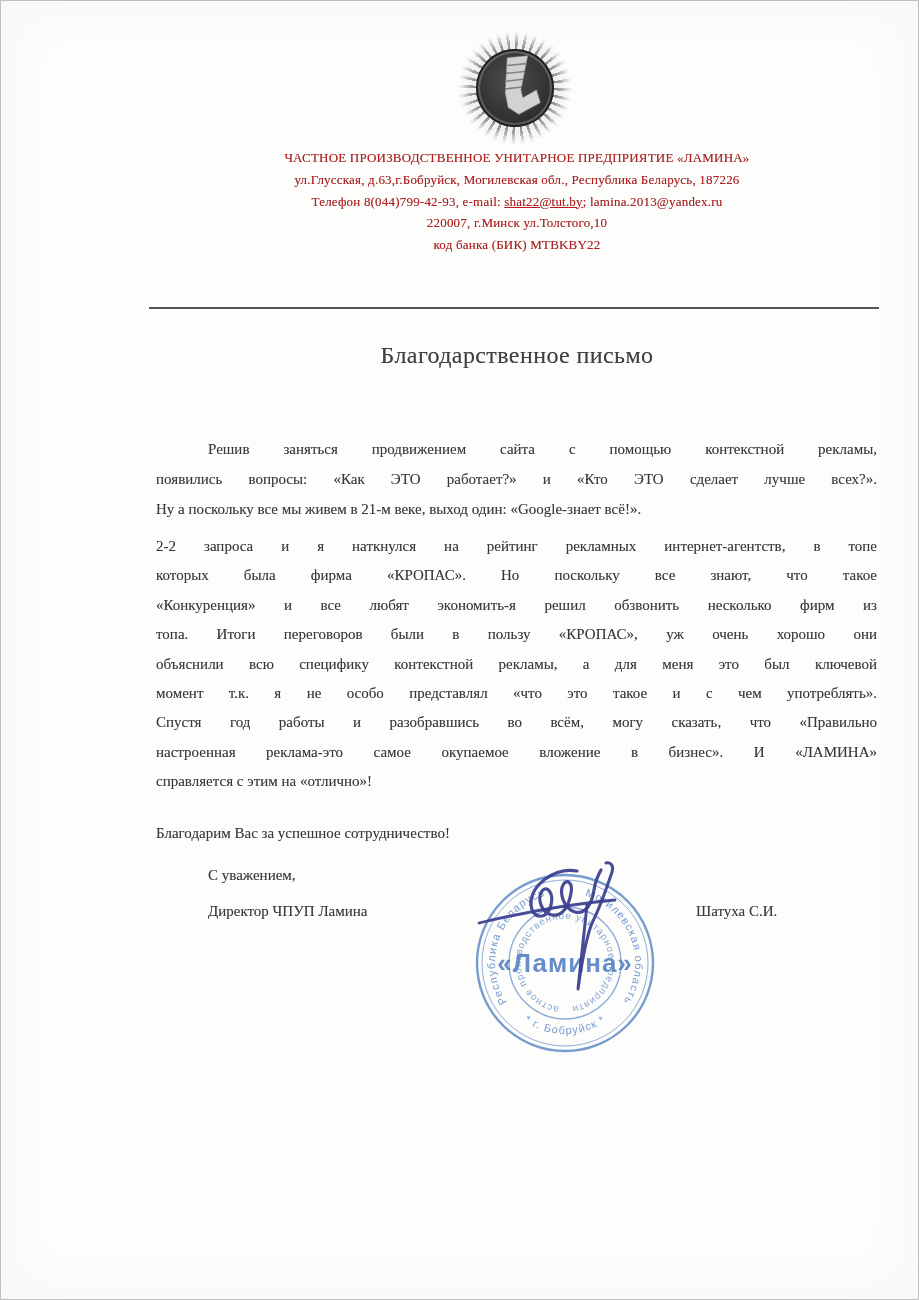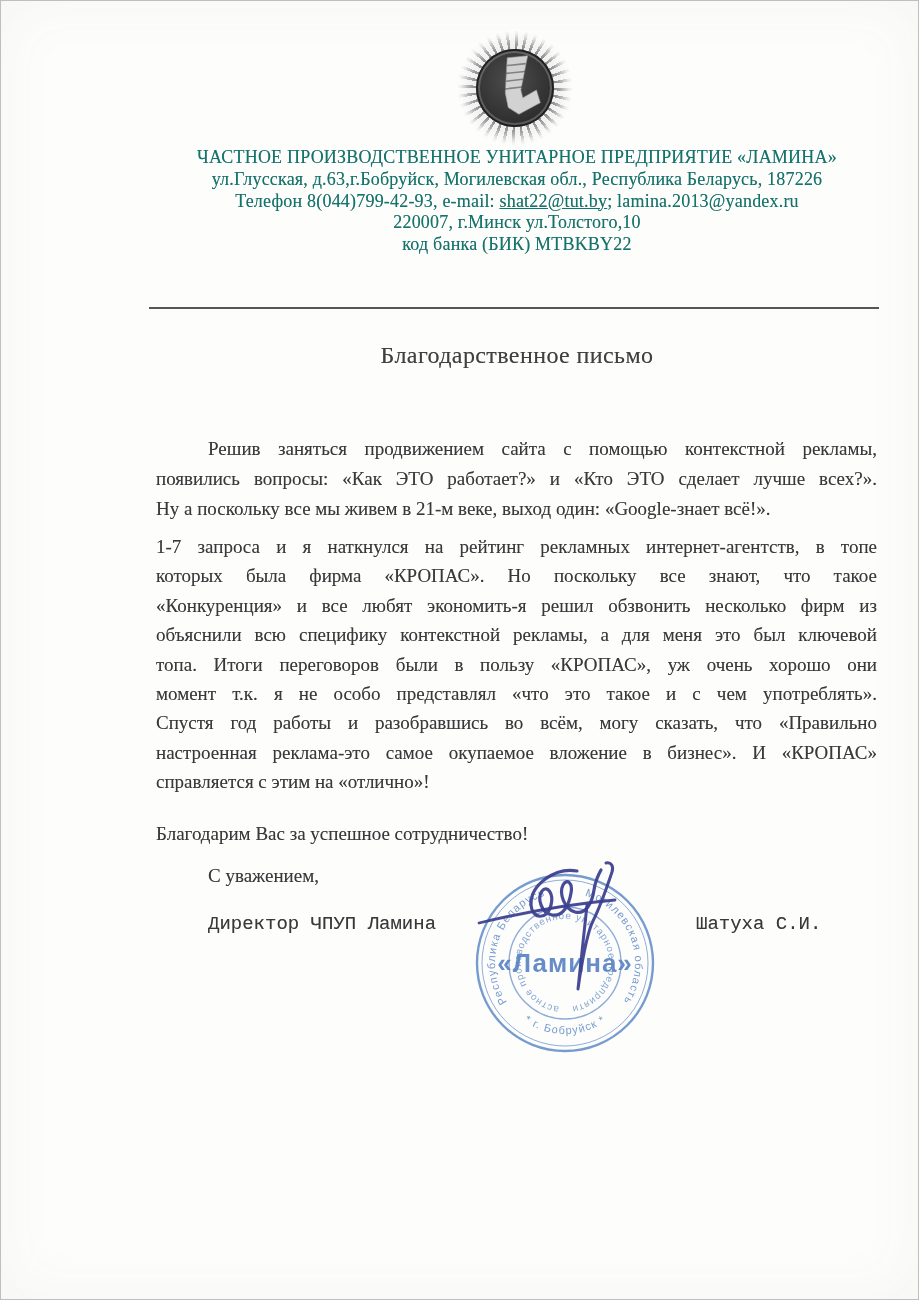--- a/index.html
+++ b/index.html
@@ -20,47 +20,47 @@
   }
   .core{
     position:absolute; inset:20px; border-radius:50%;
     background:radial-gradient(circle at 45% 40%, #4d4d4d 0%, #2b2b2b 75%);
     box-shadow:inset 0 0 0 2px #202020, inset 0 0 0 4px rgba(255,255,255,0.22);
   }
   .core svg{position:absolute; inset:0; width:100%; height:100%;}
   
   .letterhead{
     position:absolute; top:146px; left:155px; width:722px;
-    text-align:center; font-size:18px; line-height:21.8px;
-    letter-spacing:0.2px; color:#0f766e;
+    text-align:center; font-size:13px; line-height:21.8px;
+    letter-spacing:0.2px; color:#b91c1c;
     text-shadow:0 0 0.5px rgba(60,60,62,0.45);
   }
   .letterhead .u{text-decoration:underline;}
   
   .rule{position:absolute; top:306px; left:148px; width:730px; height:0; border-top:2px solid #565656;}
   .title{
     position:absolute; top:341px; left:155px; width:722px; text-align:center;
     font-size:24px; letter-spacing:0.4px; color:#404040;
     text-shadow:0 0 0.5px rgba(58,58,60,0.45);
   }
   
   .body-text{
     position:absolute; top:433px; left:155px; width:721px;
-    font-size:19px; color:#39393b;
+    font-size:15px; color:#39393b;
     text-shadow:0 0 0.5px rgba(57,57,59,0.4);
   }
   .para{margin:0;}
   .jline{line-height:30px; text-align:justify; text-align-last:justify; white-space:normal;}
   .p2 .jline{line-height:29.4px;}
   .jline.natural{text-align-last:left;}
   .jline.indent{text-indent:52px;}
   .p1{margin-bottom:8px;}
   .thanks{margin-top:22px; line-height:29.4px;}
   .closing{margin-top:13px; line-height:29.4px; text-indent:52px;}
-  .sig-row{position:relative; margin-top:19px; line-height:30px; height:30px;font-family:Liberation Mono, monospace;}
+  .sig-row{position:relative; margin-top:6px; line-height:30px; height:30px;}
   .sig-row .pos{position:absolute; left:52px; top:0;}
   .sig-row .name{position:absolute; left:540px; top:0;}
   
   .stamp-svg{position:absolute; left:434px; top:832px; width:260px; height:260px;}
   .stamp-svg text{font-family:"Liberation Sans","DejaVu Sans",sans-serif;}
   .ring-text{font-size:11px; letter-spacing:1.1px; fill:#4e7ec2; opacity:0.85;}
   .ring-text-inner{font-size:9.8px; letter-spacing:0.9px; fill:#5585c6; opacity:0.8;}
   .stamp-center{font-size:26px; font-weight:bold; fill:#4876bc; opacity:0.92; letter-spacing:1px;}
   .stamp-circle{fill:none; stroke:#4e7ec2;}
   .sig-path{fill:none; stroke:#383d8e; stroke-linecap:round; stroke-linejoin:round; opacity:0.92;}
@@ -92,28 +92,28 @@
 
   <div class="title">Благодарственное письмо</div>
 
   <div class="body-text">
     <div class="para p1">
       <div class="jline indent">Решив заняться продвижением сайта с помощью контекстной рекламы,</div>
       <div class="jline">появились вопросы: «Как ЭТО работает?» и «Кто ЭТО сделает лучше всех?».</div>
       <div class="jline natural">Ну а поскольку все мы живем в 21-м веке, выход один: «Google-знает всё!».</div>
     </div>
     <div class="para p2">
-      <div class="jline">1-7 запроса и я наткнулся на рейтинг рекламных интернет-агентств, в топе</div>
+      <div class="jline">2-2 запроса и я наткнулся на рейтинг рекламных интернет-агентств, в топе</div>
       <div class="jline">которых была фирма «КРОПАС». Но поскольку все знают, что такое</div>
       <div class="jline">«Конкуренция» и все любят экономить-я решил обзвонить несколько фирм из</div>
+      <div class="jline">топа. Итоги переговоров были в пользу «КРОПАС», уж очень хорошо они</div>
       <div class="jline">объяснили всю специфику контекстной рекламы, а для меня это был ключевой</div>
-      <div class="jline">топа. Итоги переговоров были в пользу «КРОПАС», уж очень хорошо они</div>
       <div class="jline">момент т.к. я не особо представлял «что это такое и с чем употреблять».</div>
       <div class="jline">Спустя год работы и разобравшись во всём, могу сказать, что «Правильно</div>
-      <div class="jline">настроенная реклама-это самое окупаемое вложение в бизнес». И «КРОПАС»</div>
+      <div class="jline">настроенная реклама-это самое окупаемое вложение в бизнес». И «ЛАМИНА»</div>
       <div class="jline natural">справляется с этим на «отлично»!</div>
     </div>
     <div class="thanks">Благодарим Вас за успешное сотрудничество!</div>
     <div class="closing">С уважением,</div>
     <div class="sig-row">
       <span class="pos">Директор ЧПУП Ламина</span>
       <span class="name">Шатуха С.И.</span>
     </div>
   </div>
 

